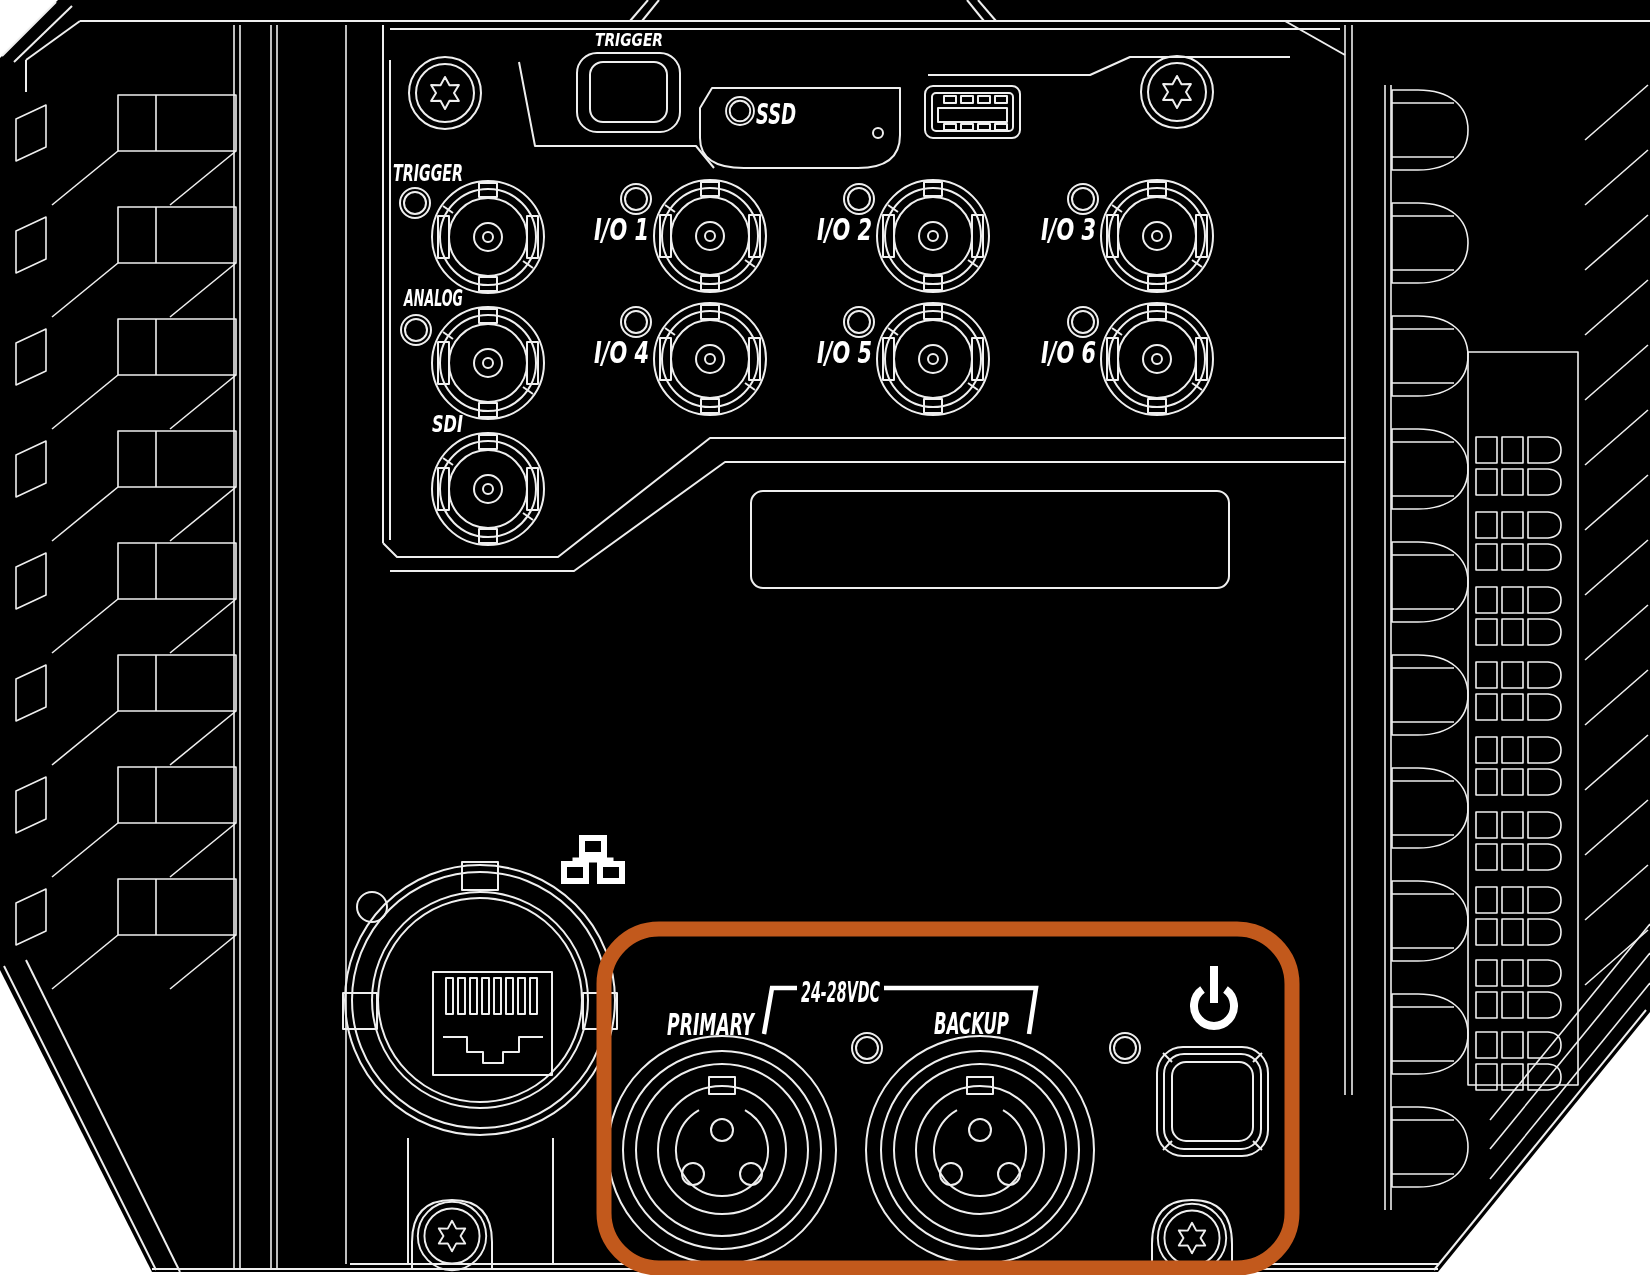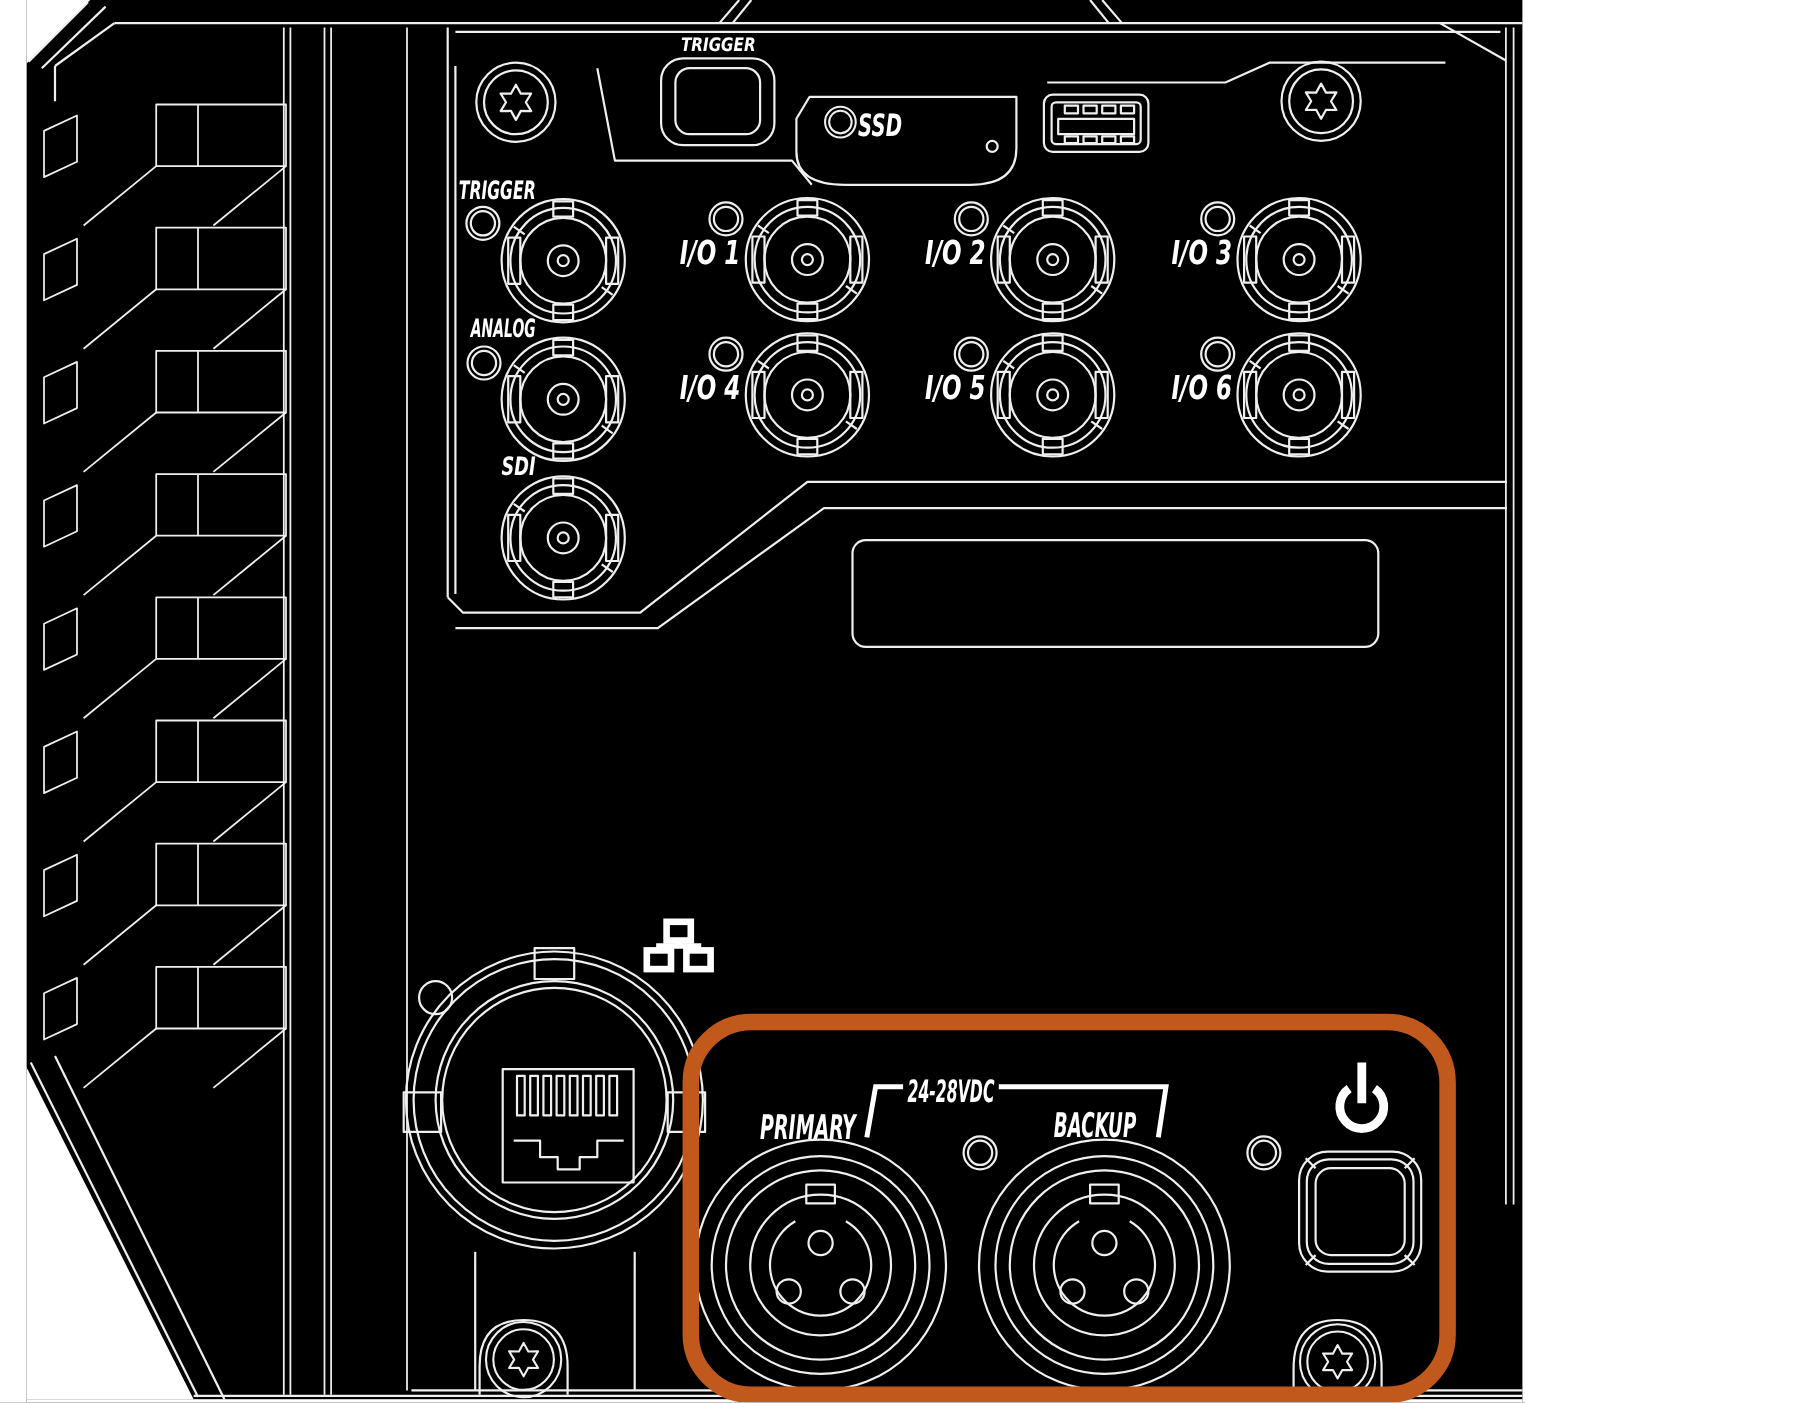--- a/index.html
+++ b/index.html
@@ -1,16 +1,16 @@
 <!DOCTYPE html>
 <html><head>
 <meta charset="utf-8">
 <style>
   html,body{margin:0;padding:0;background:#fff;}
-  #stage{width:1360px;height:1275px;position:relative;background:#fff;overflow:hidden;padding-left:24px;}
+  #stage{width:1650px;height:1275px;position:relative;background:#fff;overflow:hidden;}
   svg{display:block;}
   .art{stroke:#EFEFEF;stroke-width:2;fill:none;stroke-linejoin:round;}
   .thin{stroke-width:1.6;}
   .thick{stroke:#FFFFFF;fill:none;}
   .wfill{fill:#FFFFFF;stroke:none;}
   text{font-family:"DejaVu Sans",sans-serif;font-weight:bold;font-style:italic;fill:#FFFFFF;stroke:none;}
   .t17{font-size:17px;}
   .t23{font-size:23px;}
   .t28{font-size:28px;}
   .t30{font-size:30px;}

